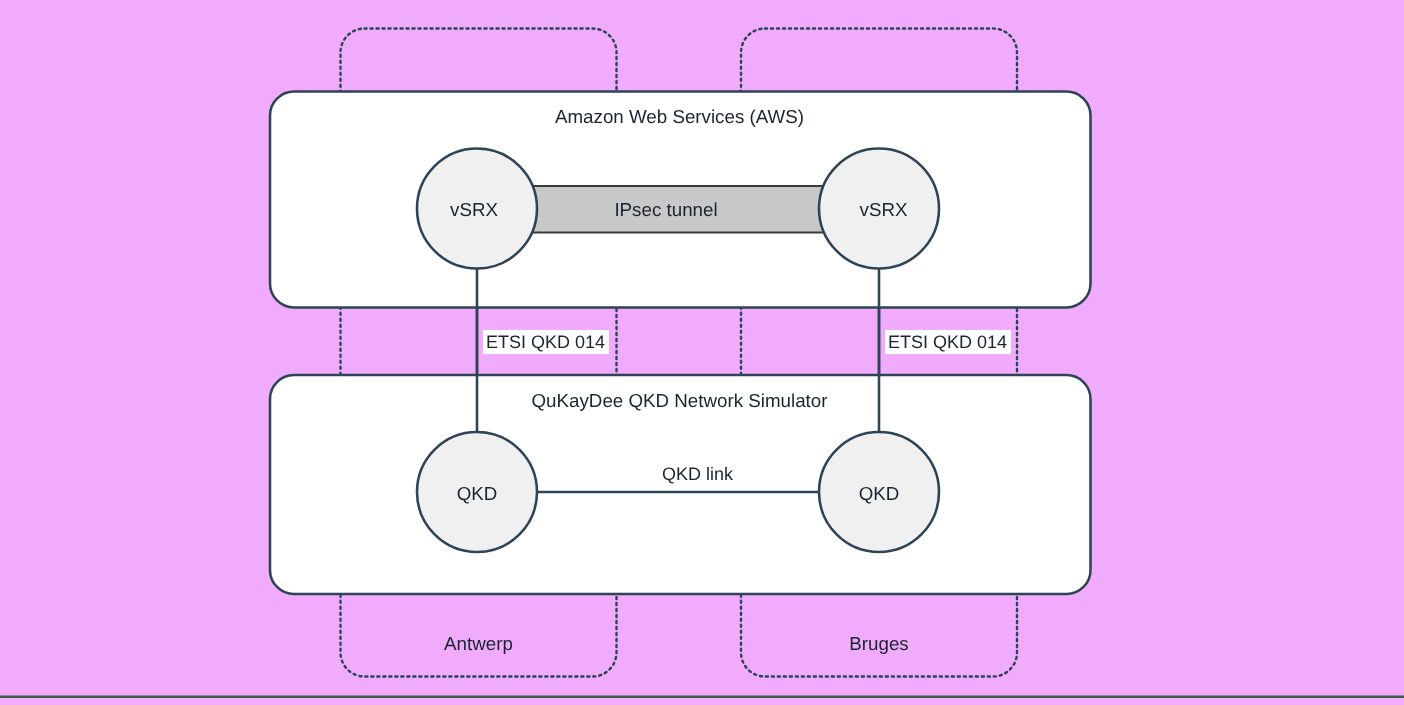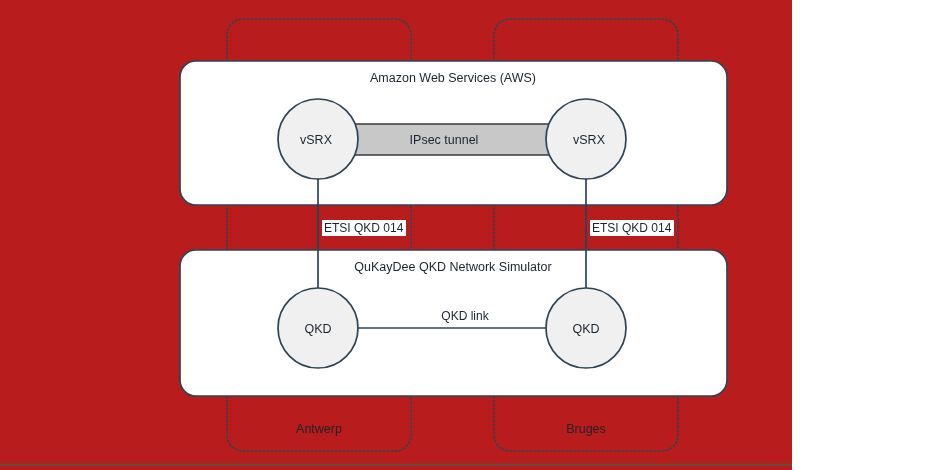--- a/index.html
+++ b/index.html
@@ -5,23 +5,23 @@
   html, body {
     margin: 0;
     padding: 0;
     background: #ffffff;
   }
   body {
     font-family: "Liberation Sans", sans-serif;
   }
   #canvas {
     position: relative;
-    width: 792px;
+    width: 936px;
     height: 470px;
-    background: #b91c1c;
+    background: #f0abfc;
     overflow: hidden;
   }
   #diagram-svg {
     position: absolute;
     left: 0;
     top: 0;
     width: 936px;
     height: 470px;
     display: block;
   }

